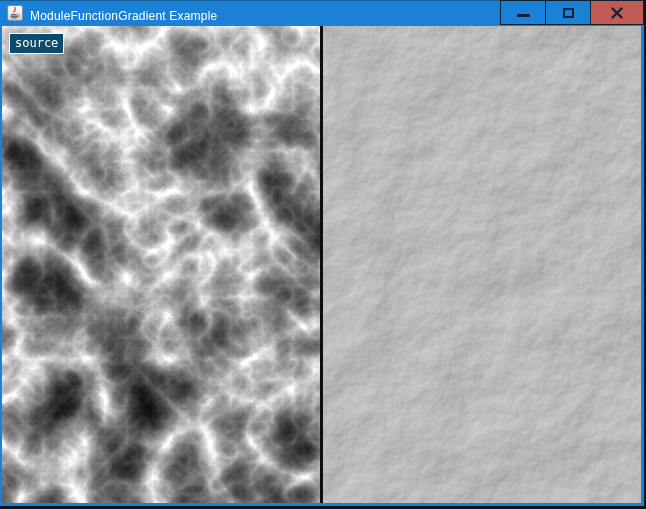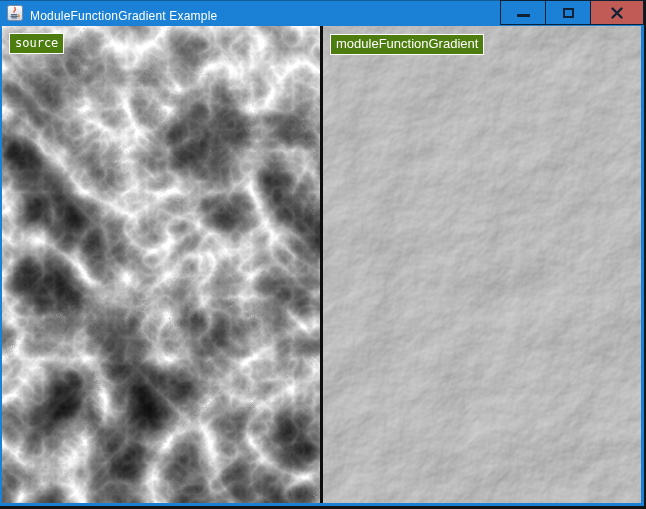--- a/index.html
+++ b/index.html
@@ -30,21 +30,21 @@
   
   .content{
     position:absolute;left:0;top:26px;width:639px;height:477px;
     border-left:2px solid #1b81d7;border-right:3px solid #1b81d7;
     display:flex;background:#000;
   }
   .panel{position:relative;width:318px;height:477px;overflow:hidden;background:#555;}
   .divider{width:3px;height:477px;background:#0e0e0e;flex:0 0 auto;}
   .tex{display:block;}
   .img-label{
-    position:absolute;background:#4d7c0f;border:1px solid #ffffff;
+    position:absolute;background:#0c4a6e;border:1px solid #ffffff;
     color:#ffffff;padding:2px 5px 3px 5px;line-height:14px;white-space:nowrap;
   }
   .label-mono{left:7px;top:7px;font-family:"DejaVu Sans Mono",monospace;font-size:12px;}
   .label-sans{left:7px;top:8px;font-family:"Liberation Sans",sans-serif;font-size:13px;}
   .bottom-border{position:absolute;left:0;top:503px;width:644px;height:3px;background:#1b81d7;}
 </style>
 </head>
 <body>
 
 <div class="screen">
@@ -115,20 +115,19 @@
               <feDistantLight azimuth="235" elevation="58"></feDistantLight>
             </feDiffuseLighting>
             <feComponentTransfer in="l">
               <feFuncR type="linear" slope="0.9" intercept="-0.03"></feFuncR>
               <feFuncG type="linear" slope="0.9" intercept="-0.03"></feFuncG>
               <feFuncB type="linear" slope="0.9" intercept="-0.03"></feFuncB>
             </feComponentTransfer>
           </filter>
           <rect width="318" height="477" fill="#aaaaaa" filter="url(#texGrad)"></rect>
         </svg>
-        <span class="img-label label-sans">moduleFunctionGradient</span>
       </div>
 
     </div>
 
     <div class="bottom-border"></div>
   </div>
 </div>
 
 </body></html>

